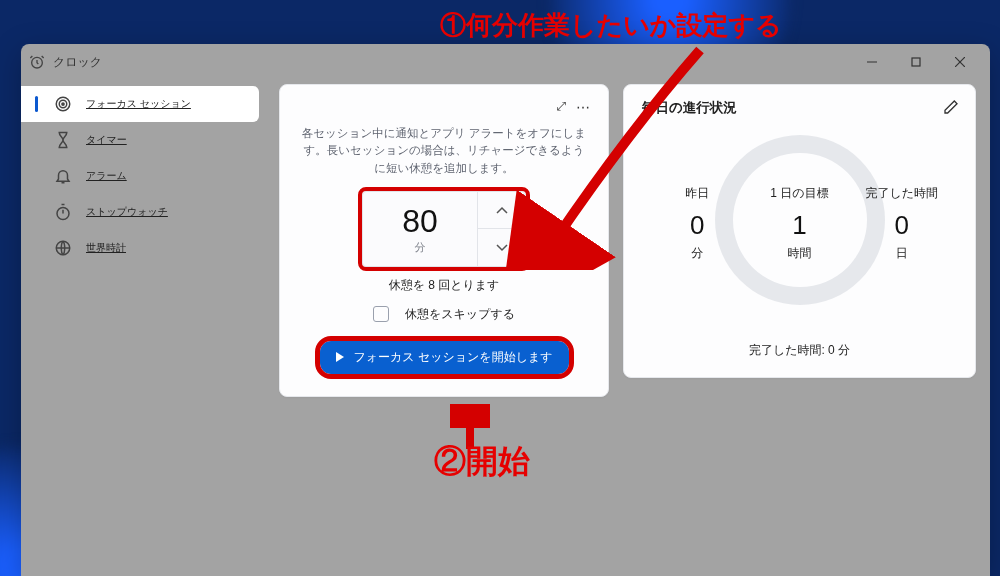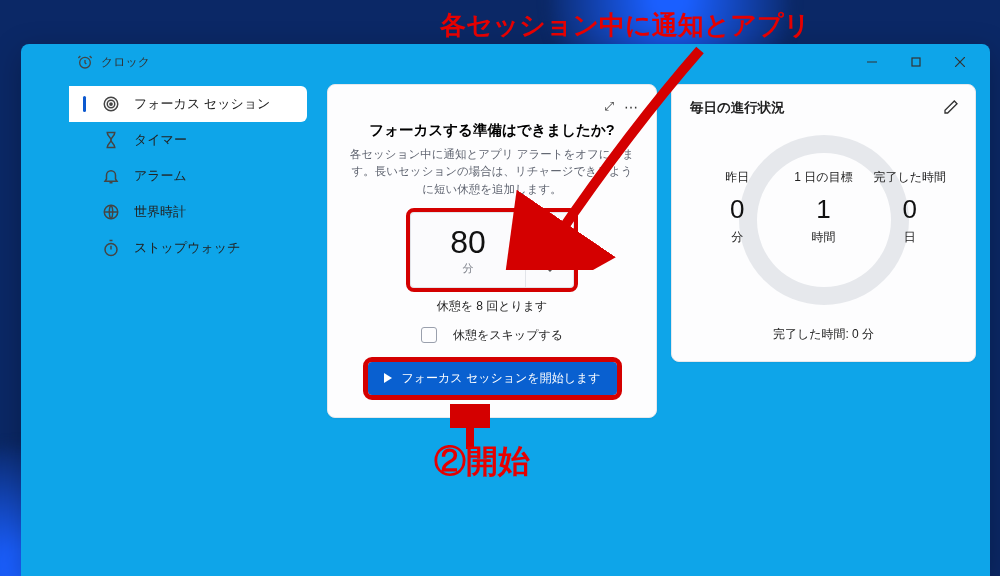--- a/index.html
+++ b/index.html
@@ -11,46 +11,46 @@
   position: relative;
   overflow: hidden;
 }
 .bg-orb { position: absolute; width: 240px; height: 240px; border-radius: 50%; background: radial-gradient(circle, #1a5fff 10%, #0b2866 75%); filter: blur(6px); }
 .bg-orb.tl { top: -120px; left: 550px; }
 .bg-orb.bl { bottom: -110px; left: -100px; }
 .app-window {
   position: absolute;
   left: 21px; top: 44px;
   right: 10px; bottom: 0;
-  background: #0ea5e9;
+  background: #a3a3a3;
   border-radius: 8px 8px 0 0;
   box-shadow: 0 8px 30px rgba(0,0,0,.25);
   display: flex;
   flex-direction: column;
   overflow: hidden;
-  padding-left: 48px;
 }
 .titlebar {
   height: 36px;
   display: flex;
   align-items: center;
   padding: 0 8px;
   font-size: 12px;
   color: #333;
 }
 .titlebar .app-icon { width: 16px; height: 16px; margin-right: 8px; }
 .titlebar .spacer { flex: 1; }
 .win-btn { width: 44px; height: 30px; display:flex; align-items:center; justify-content:center; color:#333; }
 .app-body { flex: 1; display: flex; }
 .sidebar { width: 248px; padding-top: 6px; }
 .side-item {
   display: flex; align-items: center;
   height: 36px; padding: 0 14px;
-  font-size: 13px; color: #222;
+  font-size: 10px; color: #222;
   gap: 14px;
+  text-decoration: underline;
 }
 .side-item .ind { width: 3px; height: 16px; border-radius: 2px; background: transparent; margin-right: 2px; }
 .side-item.active .ind { background: #0c59cf; }
 .side-item.active { background: #ffffff; border-radius: 0 6px 6px 0; margin-right: 10px; }
 .side-icon { width: 18px; height: 18px; color: #444; flex-shrink:0; display:flex; align-items:center; justify-content:center; }
 .content { flex: 1; padding: 4px 14px 8px 10px; display: flex; gap: 14px; align-items: flex-start; }
 .card {
   background: #fdfdfe;
   border: 1px solid #e6e8ec;
   border-radius: 8px;
@@ -77,33 +77,33 @@
 .spin-btn { flex:1; display:flex; align-items:center; justify-content:center; color:#555; }
 .spin-btn:first-child { border-bottom:1px solid #e2e4e9; }
 .breaks-text { font-size: 12px; color:#222; margin-top: 10px; }
 .skip-row { display:flex; align-items:center; justify-content:center; gap:16px; margin-top:12px; font-size:12px; color:#222;}
 .skip-row .cb { width:16px; height:16px; border:1px solid #9aa0ad; border-radius:3px; }
 .start-btn {
   margin-top: 18px;
   display:inline-flex; align-items:center; gap:10px;
   background:#0960d0; color:#fff;
   padding: 8px 16px; font-size:12px;
-  border:none; border-radius:4px;
+  border:none; border-radius:11px;
   outline: 5px solid #d40000;
 }
 .start-btn .play { width:0;height:0;border-left:8px solid #fff;border-top:5px solid transparent;border-bottom:5px solid transparent;}
 .progress-card { flex:1; min-width: 0; padding: 14px 18px 18px; position:relative; }
 .progress-card h4 { font-size: 13.5px; font-weight:600; color:#222; }
 .edit-icon { position:absolute; right:16px; top:14px; color:#333; }
 .ring-wrap { display:flex; align-items:center; justify-content:center; margin-top: 18px;}
 .ring { width: 170px; height:170px; border-radius:50%; background: conic-gradient(#e6e8ec 0 360deg); display:flex; align-items:center; justify-content:center; position:relative;}
 .ring::before{ content:""; position:absolute; inset:18px; background:#fdfdfe; border-radius:50%; }
 .stats-row { display:flex; justify-content:space-between; text-align:center; margin-top:-136px; position:relative; z-index:2; padding: 0 4px; }
 .stat { flex:1; }
-.stat .label { font-size:12px; color:#222; }
+.stat .label { font-size:12px; color:#222;margin-top:16px; }
 .stat .val { font-size: 26px; font-weight:400; margin-top:8px; color:#111;}
 .stat .unit { font-size:12px; color:#222; margin-top:4px;}
 .completed-text { text-align:center; font-size:12px; color:#222; margin-top: 80px;}
 .annotation {
   position: absolute;
   color: #e60000;
   font-weight: 700;
   z-index: 50;
   pointer-events: none;
 }
@@ -171,45 +171,44 @@
             <svg viewBox="0 0 24 24" width="18" height="18" fill="none" stroke="currentColor" stroke-width="2">
               <path d="M18 16v-5a6 6 0 10-12 0v5l-2 3h16l-2-3zM10 21h4"></path>
             </svg>
           </div>
         <span>アラーム</span>
       </div>
       <div class="side-item">
         <div class="ind"></div>
         <div class="side-icon">
             <svg viewBox="0 0 24 24" width="18" height="18" fill="none" stroke="currentColor" stroke-width="2">
+              <circle cx="12" cy="14" r="8"></circle>
+              <path d="M12 14V9M10 2h4"></path>
+            </svg>
+          </div>
+        <span>ストップウォッチ</span>
+      </div>
+      <div class="side-item">
+        <div class="ind"></div>
+        <div class="side-icon">
+            <svg viewBox="0 0 24 24" width="18" height="18" fill="none" stroke="currentColor" stroke-width="2">
               <circle cx="12" cy="12" r="9"></circle>
               <path d="M3 12h18M12 3c3 3 3 15 0 18M12 3c-3 3-3 15 0 18"></path>
             </svg>
           </div>
         <span>世界時計</span>
-      </div>
-      <div class="side-item">
-        <div class="ind"></div>
-        <div class="side-icon">
-            <svg viewBox="0 0 24 24" width="18" height="18" fill="none" stroke="currentColor" stroke-width="2">
-              <circle cx="12" cy="14" r="8"></circle>
-              <path d="M12 14V9M10 2h4"></path>
-            </svg>
-          </div>
-        <span>ストップウォッチ</span>
       </div>
     </div>
 
     <div class="content">
       <div class="card focus-card">
         <div class="card-tools">
           <span style="font-size:12px;">⤢</span>
           <span>⋯</span>
         </div>
-        <h3>フォーカスする準備はできましたか?</h3>
         <p>各セッション中に通知とアプリ アラートをオフにします。長いセッションの場合は、リチャージできるように短い休憩を追加します。</p>
         <div class="duration-box">
           <div class="duration-val">
             <span class="num">80</span>
             <span class="unit">分</span>
           </div>
           <div class="spin-col">
             <div class="spin-btn">
                 <svg width="12" height="8" viewBox="0 0 12 8">
                   <path d="M1 7l5-5 5 5" fill="none" stroke="currentColor" stroke-width="1.5"></path>
@@ -257,21 +256,21 @@
             <div class="val">0</div>
             <div class="unit">日</div>
           </div>
         </div>
         <div class="completed-text">完了した時間: 0 分</div>
       </div>
     </div>
   </div>
 </div>
 
-<div class="annotation anno1">各セッション中に通知とアプリ</div>
+<div class="annotation anno1">①何分作業したいか設定する</div>
 <div class="annotation anno2">②開始</div>
 
 <svg class="arrow-svg" style="left:500px; top:40px;" width="220" height="230">
   <defs>
       <marker id="ah1" markerWidth="12" markerHeight="12" refX="2" refY="6" orient="auto">
         <path d="M0,0 L0,12 L12,6 z" fill="#d40000"></path>
       </marker>
     </defs>
   <path d="M200,10 Q130,90 55,200" stroke="#d40000" stroke-width="10" fill="none" marker-end="url(#ah1)"></path>
 </svg>

